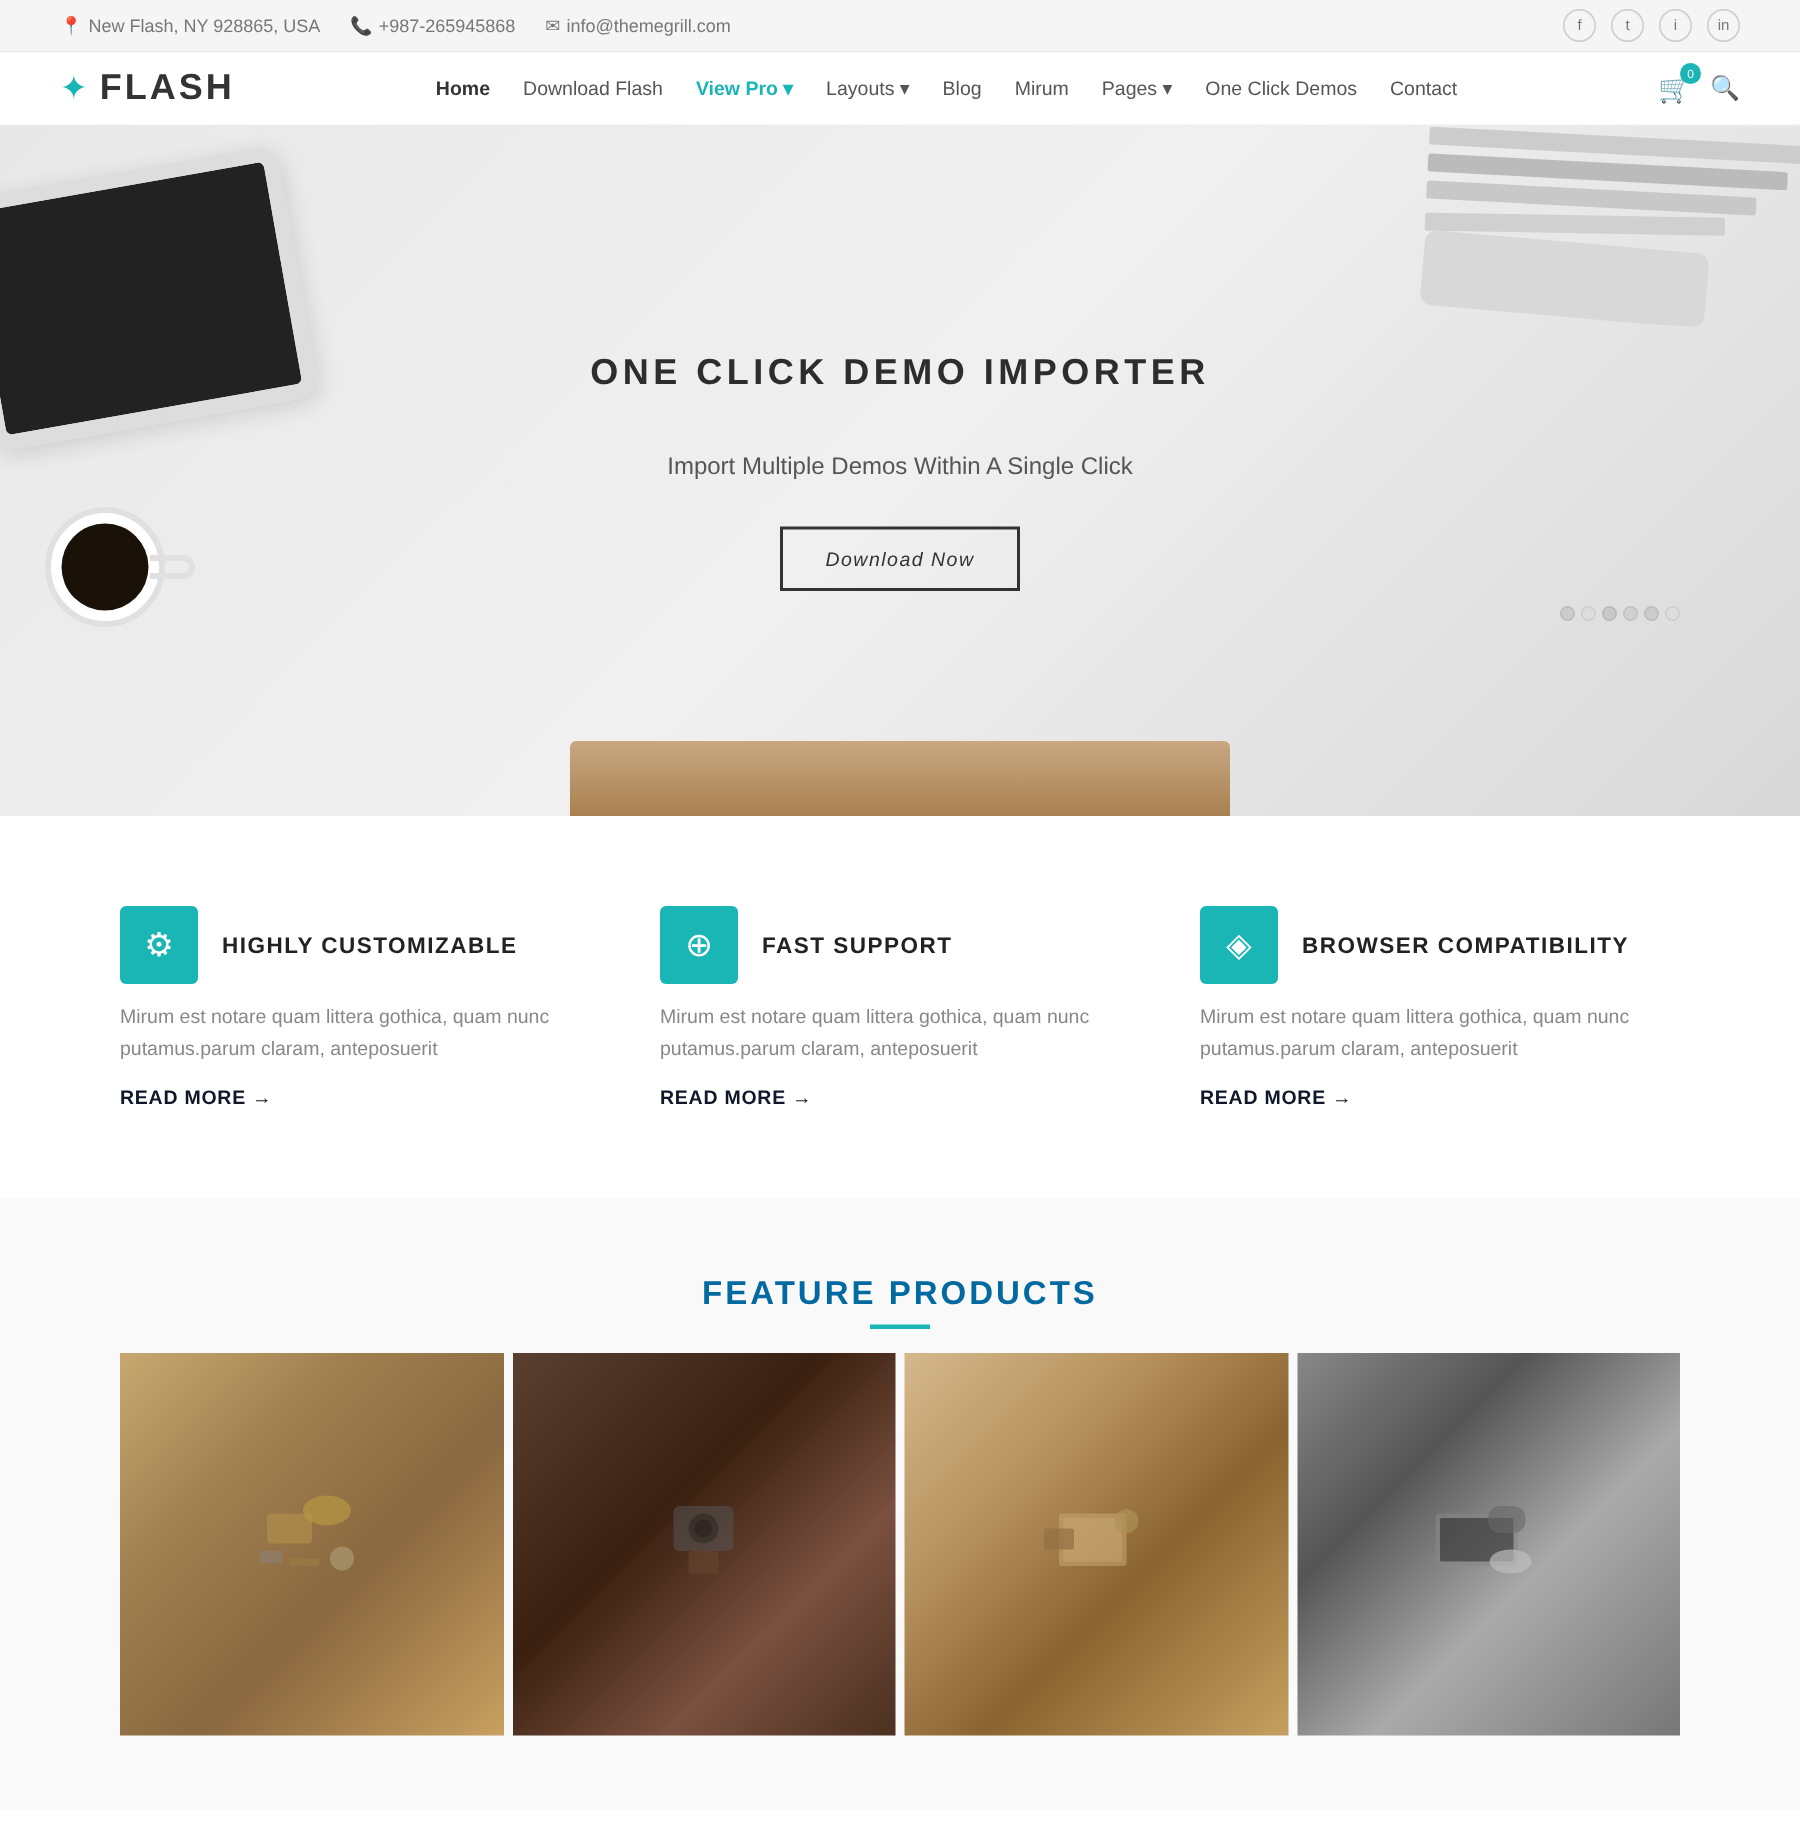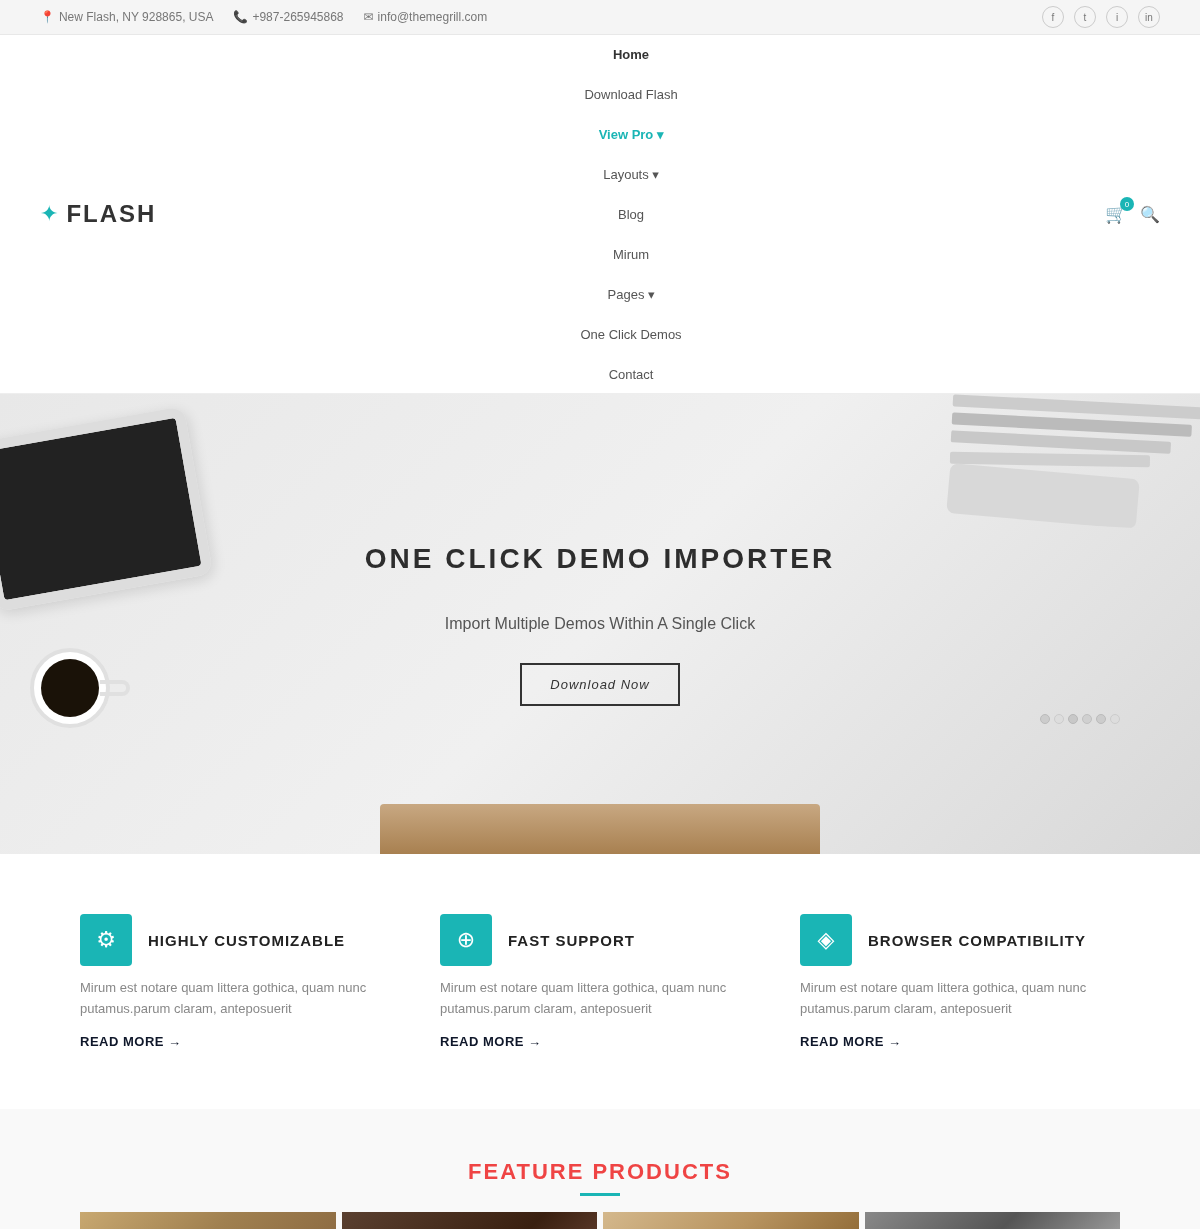--- a/index.html
+++ b/index.html
@@ -31,21 +31,21 @@
       background: #fff;
       border-bottom: 1px solid #eee;
       padding: 10px 40px;
       display: flex;
       justify-content: space-between;
       align-items: center;
     }
     .logo { display: flex; align-items: center; gap: 8px; }
     .logo-icon { color: #1ab5b5; font-size: 22px; }
     .logo-text { font-size: 24px; font-weight: 700; letter-spacing: 2px; color: #333; }
-    .nav-links { display: flex; gap: 22px; align-items: center; list-style: none; flex-direction: column; }
+    .nav-links { display: flex; gap: 22px; align-items: center; list-style: none; }
     .nav-links a {
       text-decoration: none; font-size: 13px; color: #555;
       font-weight: 500;
     }
     .nav-links a.active { color: #333; font-weight: 600; }
     .nav-links a.teal { color: #1ab5b5; font-weight: bold; }
     .nav-right { display: flex; gap: 12px; align-items: center; }
     .cart-icon { position: relative; cursor: pointer; font-size: 18px; color: #555; }
     .cart-badge {
       position: absolute; top: -6px; right: -6px;
@@ -65,21 +65,21 @@
       justify-content: center;
       text-align: center;
       position: relative;
       overflow: hidden;
     }
     .hero-content {
       position: relative; z-index: 10;
       padding: 60px 20px;
     }
     .hero-title {
-      font-size: 28px; font-weight: 700; letter-spacing: 3px;
+      font-size: 24px; font-weight: 700; letter-spacing: 3px;
       color: #2d2d2d; margin-bottom: 16px; text-transform: uppercase; text-align: center;
     }
     .hero-subtitle {
       font-size: 16px; color: #555; margin-bottom: 30px; margin-top: 40px;
     }
     .hero-btn {
       border: 2px solid #333; background: transparent;
       padding: 12px 28px; font-size: 13px; letter-spacing: 1px;
       cursor: pointer; color: #333; font-weight: 500;
       transition: all 0.2s;
@@ -108,21 +108,21 @@
     .read-more { color: #0f172a; font-size: 13px; font-weight: 600; text-decoration: none; letter-spacing: 0.5px; cursor: pointer; display: flex; align-items: center; gap: 4px; }
 
     
     .products-section {
       padding: 50px 80px;
       background: #f9f9f9;
       text-align: center;
     }
     .products-title {
       font-size: 22px; font-weight: 700; letter-spacing: 2px;
-      color: #ef4444; text-transform: uppercase; margin-bottom: 8px;
+      color: #0369a1; text-transform: uppercase; margin-bottom: 8px;
     }
     .products-title-underline {
       width: 40px; height: 3px; background: #1ab5b5;
       margin: 6px auto 16px;
     }
     .products-desc {
       font-size: 13px; color: #888; max-width: 680px; margin: 0 auto 30px; line-height: 1.6;
     }
     .products-grid {
       display: grid;

